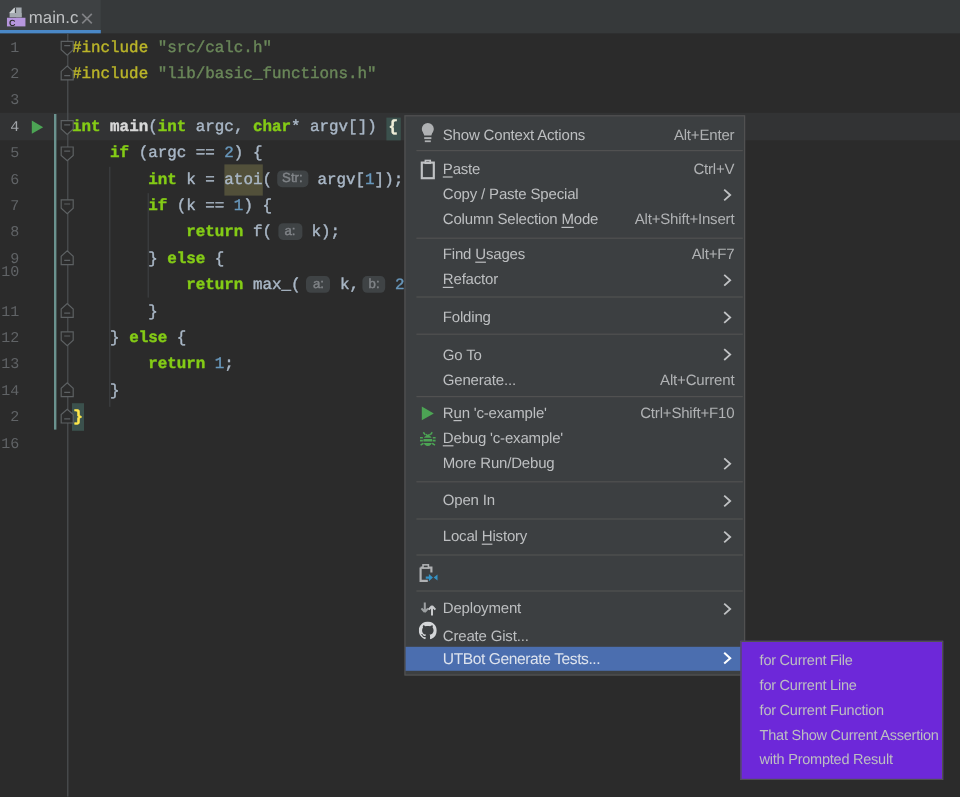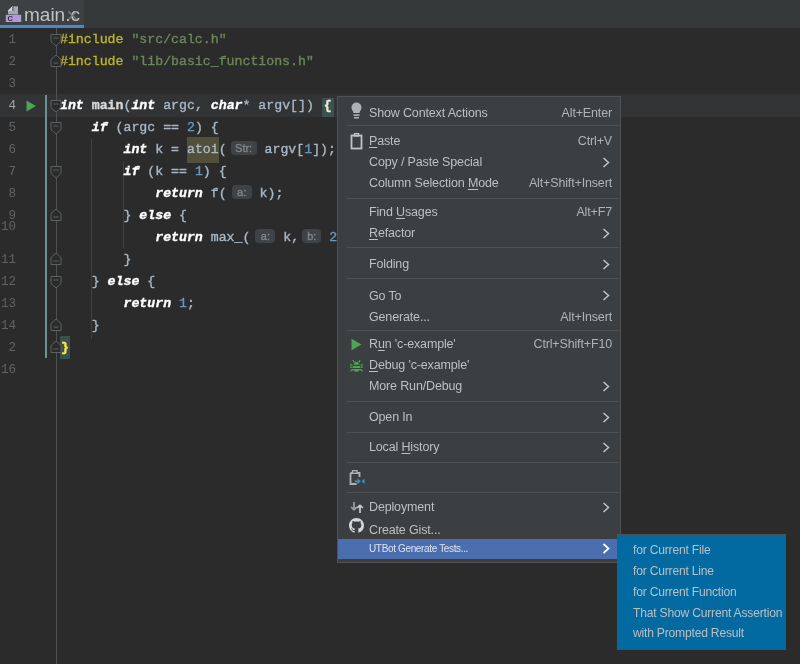--- a/index.html
+++ b/index.html
@@ -3,45 +3,45 @@
 <meta charset="utf-8">
 <style>
   html,body{margin:0;padding:0;}
   body{width:800px;height:664px;background:#2b2b2b;overflow:hidden;position:relative;
        font-family:"Liberation Sans",sans-serif;}
   .abs{position:absolute;}
   
   #tabbar{position:absolute;left:0;top:0;width:800px;height:28px;background:#36393a;}
   #tab{position:absolute;left:0;top:0;width:84px;height:25px;background:#3e4143;}
   #tabline{position:absolute;left:0;top:25px;width:84px;height:3px;background:#4a88c7;}
-  #tabtxt{position:absolute;left:24px;top:0;height:28px;line-height:29px;color:#bfc1c3;font-size:19px;}
+  #tabtxt{position:absolute;left:24px;top:0;height:28px;line-height:29px;color:#bfc1c3;font-size:14px;}
   
   #editor{position:absolute;left:0;top:28px;width:800px;height:636px;background:#2b2b2b;}
   #foldline{position:absolute;left:56px;top:0;width:1px;height:636px;background:#4e5254;}
   #changebar{position:absolute;left:45px;top:67px;width:2px;height:263px;background:#6b938f;}
   .ln{position:absolute;left:0;width:16px;height:22px;line-height:22px;text-align:right;
       color:#606366;font-family:"Liberation Mono",monospace;font-size:12.5px;}
   .cl{position:absolute;left:60px;height:22px;line-height:22px;white-space:pre;
       font-family:"Liberation Mono",monospace;font-size:13.23px;color:#a9b7c6;-webkit-text-stroke:0.35px;}
-  .kw{color:#ffffff;font-weight:bold;font-style:italic;}
+  .kw{color:#84cc16;font-weight:bold;}
   .dir{color:#bbb529;}
   .str{color:#6a8759;}
   .num{color:#6897bb;}
   .fn{color:#d8d8d8;font-weight:bold;}
   .hl{background:#52503a;padding:5px 0 6px;}
   .brL{background:#3b514d;color:#eeeed8;font-weight:bold;padding:0px 2px 4px;}
   .brR{background:#3b514d;color:#ffe84b;font-weight:bold;padding:4px 1px 4px;}
   .chip{display:inline-block;background:#3f4345;color:#808488;border-radius:4px;
         font-family:"Liberation Sans",sans-serif;font-size:11px;line-height:14px;height:14px;
         text-align:center;vertical-align:1px;}
   .guide{position:absolute;width:1px;background:#3d4042;}
   
   #menu{position:absolute;left:337px;top:96px;width:282px;height:465px;background:#3c3f41;
         border:1px solid #515151;}
-  #submenu{position:absolute;left:617px;top:534px;width:167px;height:114px;background:#0369a1;
+  #submenu{position:absolute;left:617px;top:534px;width:167px;height:114px;background:#6d28d9;
         border:1px solid #515151;}
   .mi{position:absolute;left:0;width:100%;height:21px;line-height:21px;font-size:12.5px;letter-spacing:-0.15px;color:#bdbfc1;}
   .mt{position:absolute;left:31px;top:0;line-height:21px;}
   .ms{position:absolute;right:8px;top:0;line-height:21px;color:#b0b2b4;}
   .sep{position:absolute;left:9px;right:1px;height:1px;background:#515151;}
   .hirow{position:absolute;left:0px;top:442px;width:282px;height:20px;background:#4b6eaf;}
   .smi{position:absolute;left:15px;white-space:nowrap;height:21px;line-height:21px;font-size:12.1px;letter-spacing:-0.2px;color:#bdbfc1;}
   u{text-decoration:underline;text-underline-offset:2px;}
 </style>
 </head>
@@ -159,21 +159,21 @@
   <div class="sep" style="top:150px"></div>
   <div class="mi" style="top:157px">
       <div class="mt">Folding</div>
     </div>
   <div class="sep" style="top:181px"></div>
   <div class="mi" style="top:189px">
       <div class="mt">Go To</div>
     </div>
   <div class="mi" style="top:210px">
       <div class="mt">Generate...</div>
-      <div class="ms">Alt+Insert</div>
+      <div class="ms">Alt+Current</div>
     </div>
   <div class="sep" style="top:233px"></div>
   <div class="mi" style="top:237px">
       <div class="mt">R<u>u</u>n 'c-example'</div>
       <div class="ms">Ctrl+Shift+F10</div>
     </div>
   <div class="mi" style="top:258px">
       <div class="mt"><u>D</u>ebug 'c-example'</div>
     </div>
   <div class="mi" style="top:279px">
@@ -188,21 +188,21 @@
       <div class="mt">Local <u>H</u>istory</div>
     </div>
   <div class="sep" style="top:365px"></div>
   <div class="sep" style="top:395px"></div>
   <div class="mi" style="top:423px">
       <div class="mt">Create Gist...</div>
     </div>
   <div class="mi" style="top:400px">
       <div class="mt">Deployment</div>
     </div>
-  <div class="mi" style="top:441px;color:#dde3ee;font-size:10px;letter-spacing:-0.35px">
+  <div class="mi" style="top:441px;color:#dde3ee;font-size:13px;letter-spacing:-0.35px">
       <div class="mt">UTBot Generate Tests...</div>
     </div>
 
   <svg class="abs" style="left:264px;top:60px" width="8" height="11">
       <path d="M1.5 1 L6.5 5.5 L1.5 10" stroke="#c0c2c4" stroke-width="1.5" fill="none"></path>
     </svg>
   <svg class="abs" style="left:264px;top:131px" width="8" height="11">
       <path d="M1.5 1 L6.5 5.5 L1.5 10" stroke="#c0c2c4" stroke-width="1.5" fill="none"></path>
     </svg>
   <svg class="abs" style="left:264px;top:162px" width="8" height="11">

